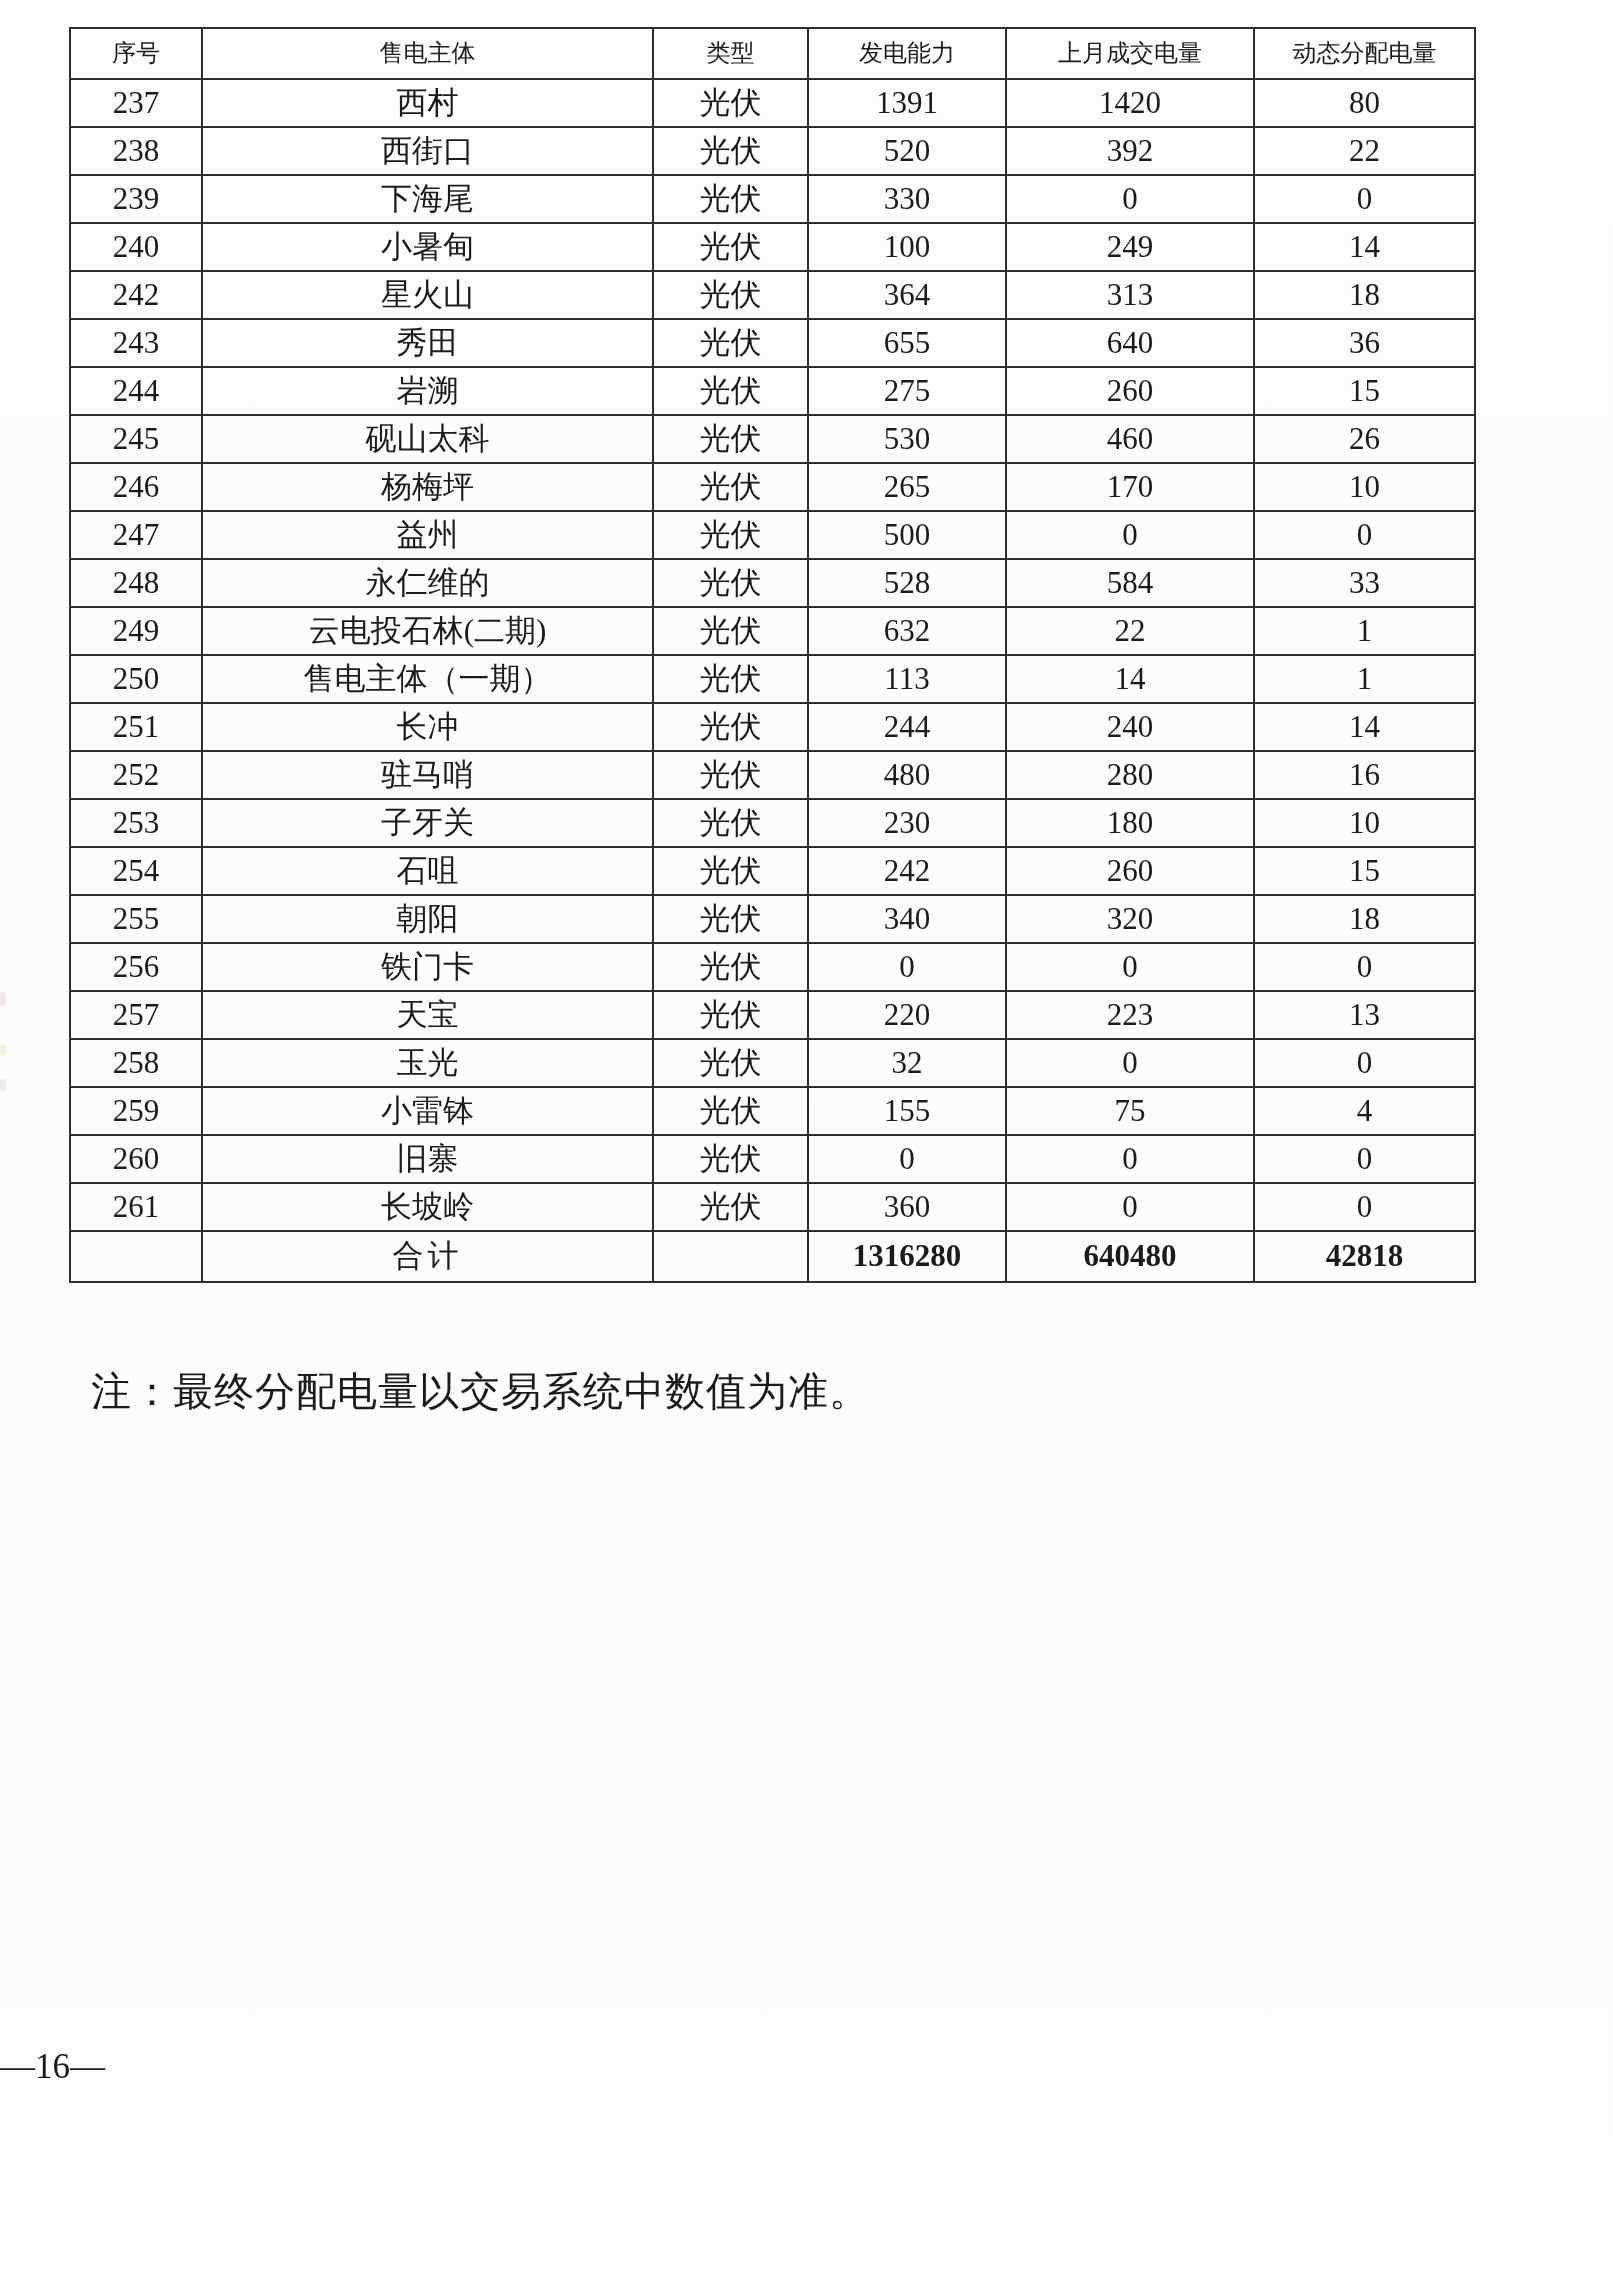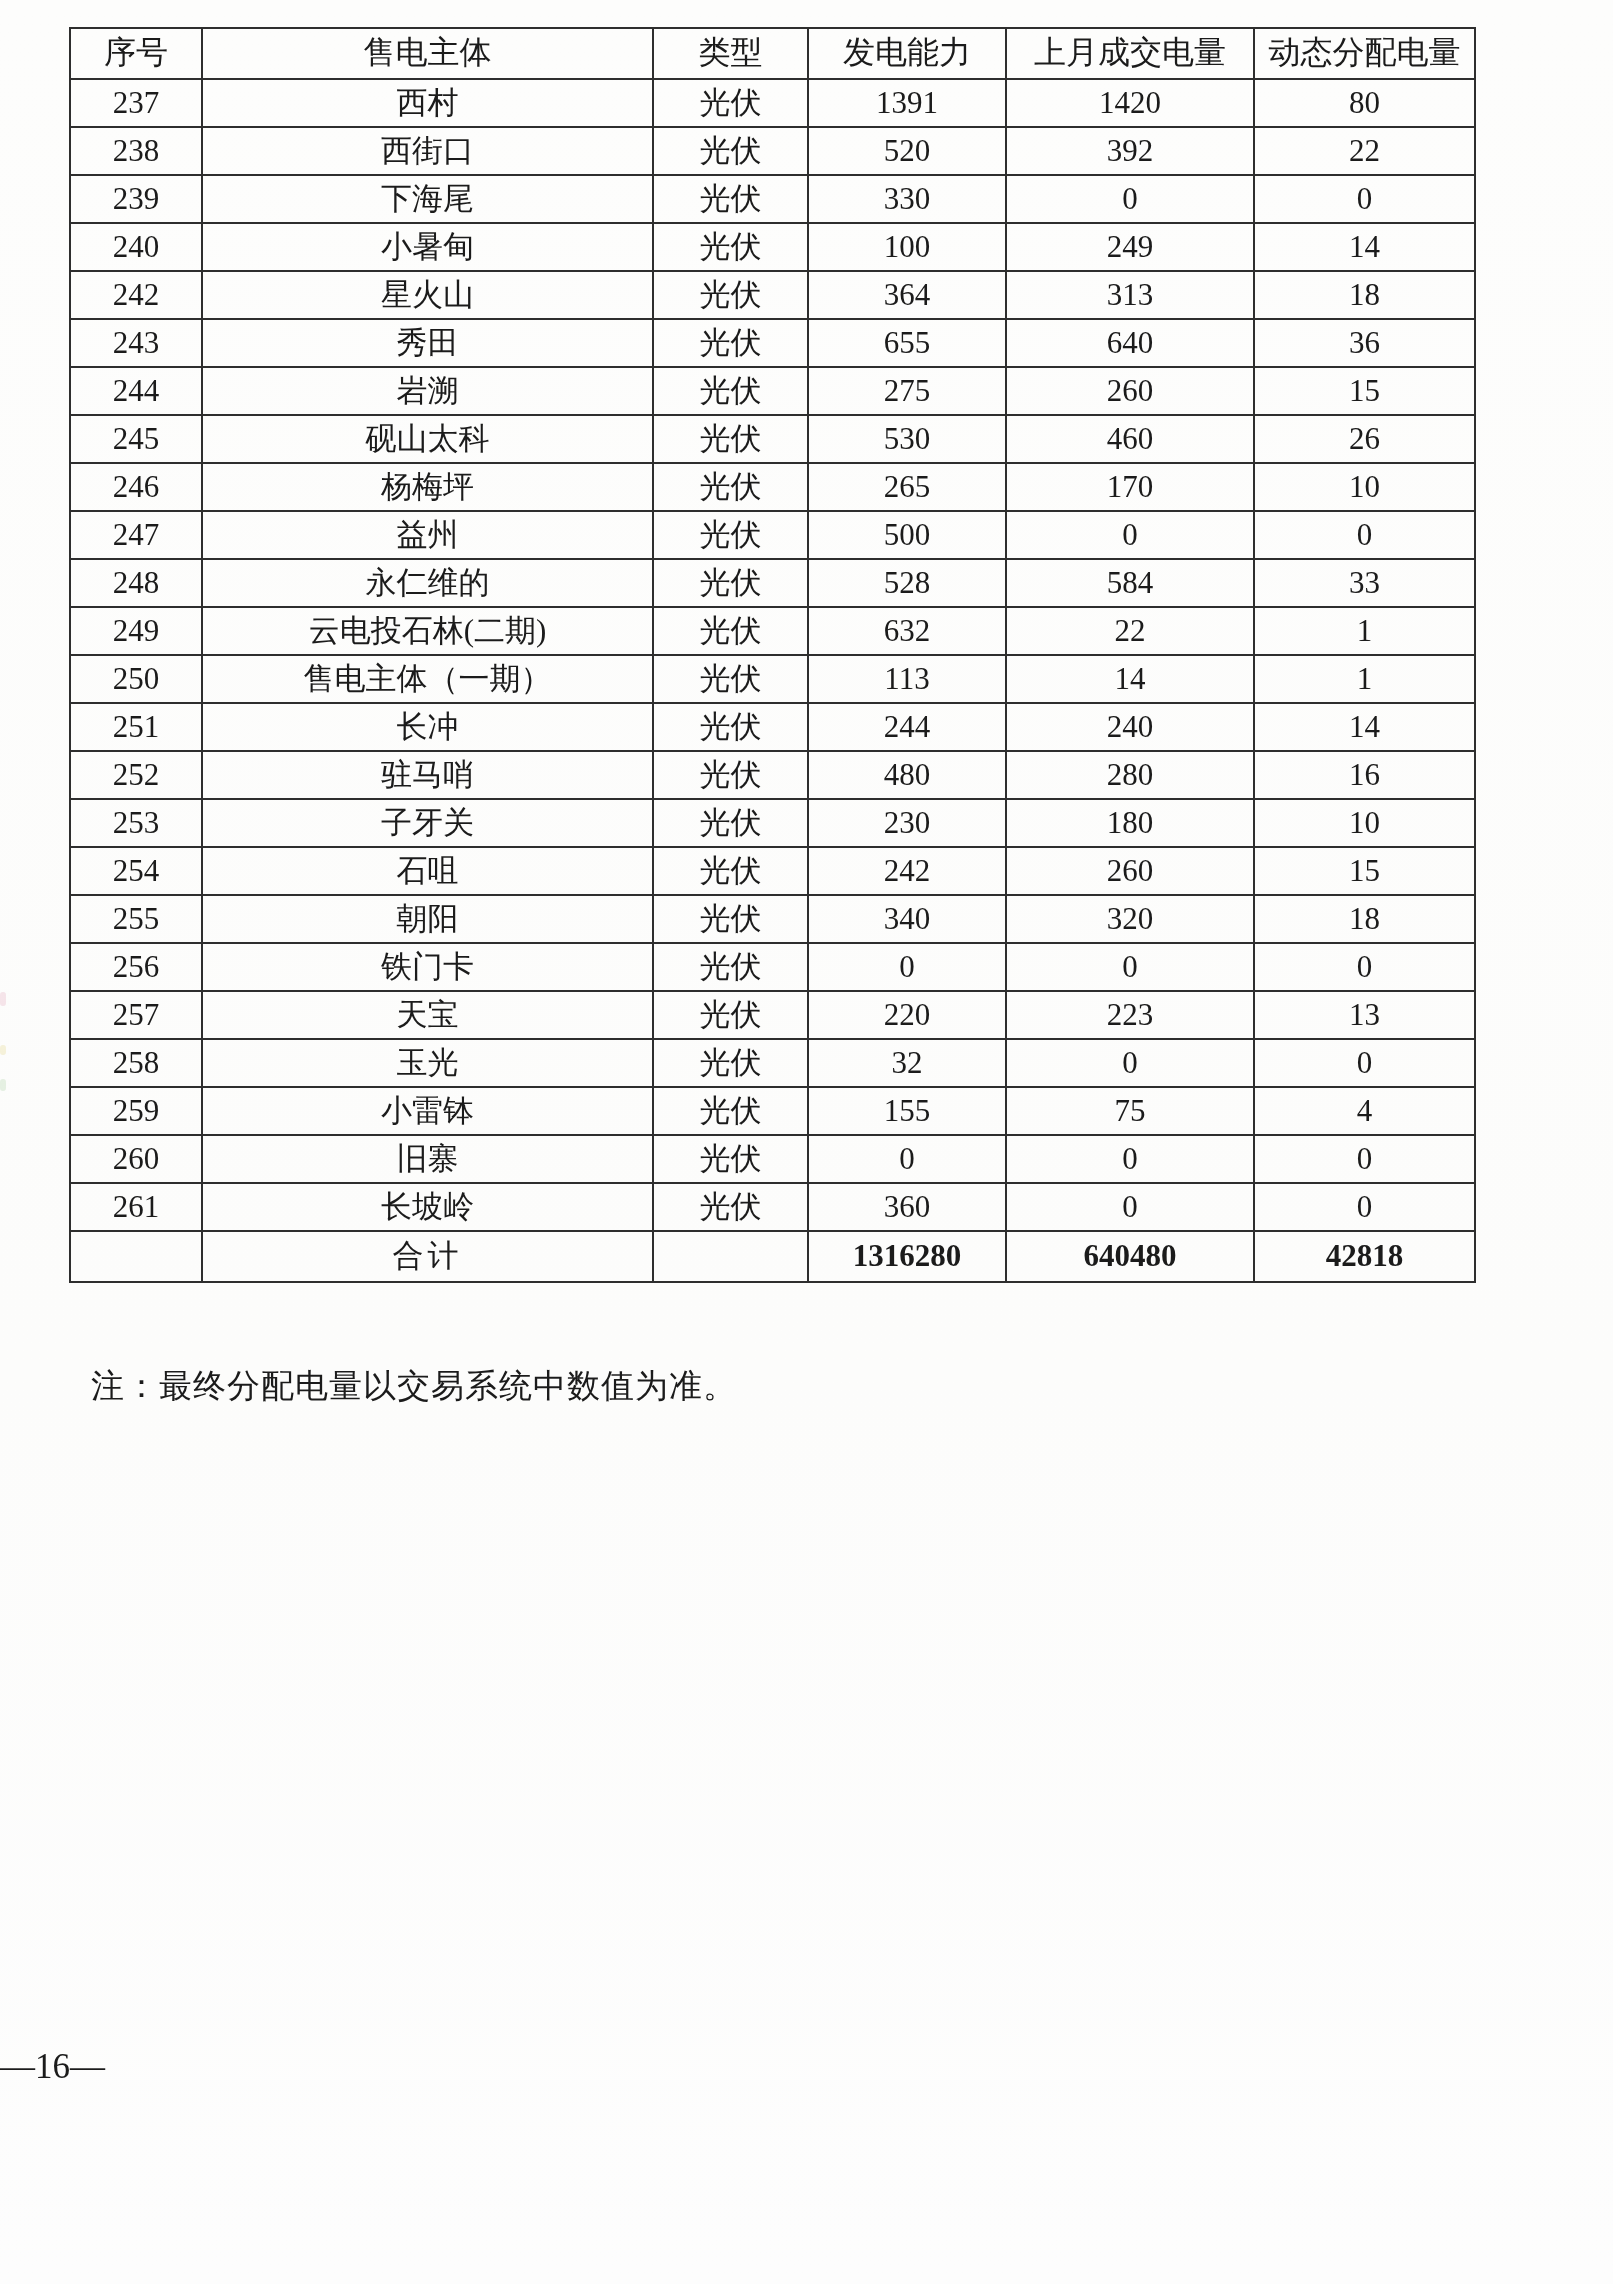--- a/index.html
+++ b/index.html
@@ -30,21 +30,21 @@
   .power-table th, .power-table td {
     border: 2px solid #2e2e2e;
     text-align: center;
     vertical-align: middle;
     padding: 0;
     overflow: hidden;
     white-space: nowrap;
   }
   .power-table th {
     height: 49px;
-    font-size: 32px;
+    font-size: 24px;
     font-weight: normal;
   }
   .power-table td {
     height: 46px;
     font-size: 31px;
   }
   .power-table tr.total-row td {
     height: 49px;
   }
   .power-table tr.total-row td.bold-num,
@@ -52,21 +52,21 @@
     font-weight: bold;
   }
   .power-table tr.total-row td.total-label {
     font-weight: normal;
     letter-spacing: 3.9px;
   }
   .note-line {
     position: absolute;
     left: 91px;
     top: 1364px;
-    font-size: 33px;
+    font-size: 40px;
     letter-spacing: 1px;
   }
   .page-number {
     position: absolute;
     left: 0;
     top: 2047px;
     width: 1613px;
     text-align: left;
     font-size: 35px;
   }

